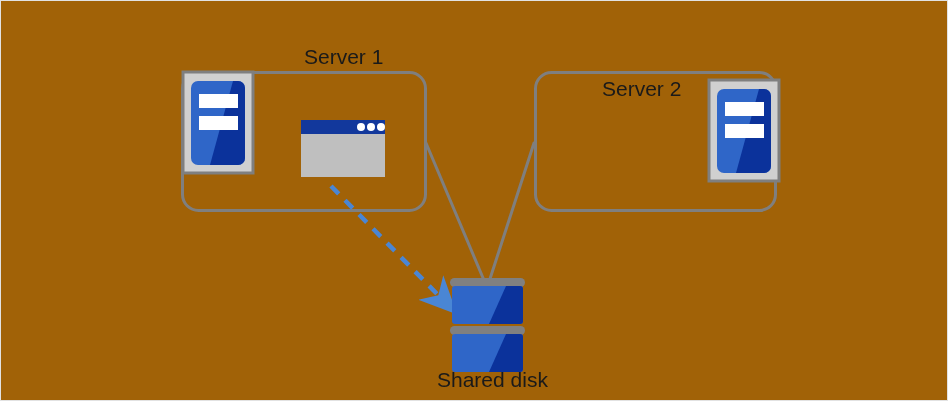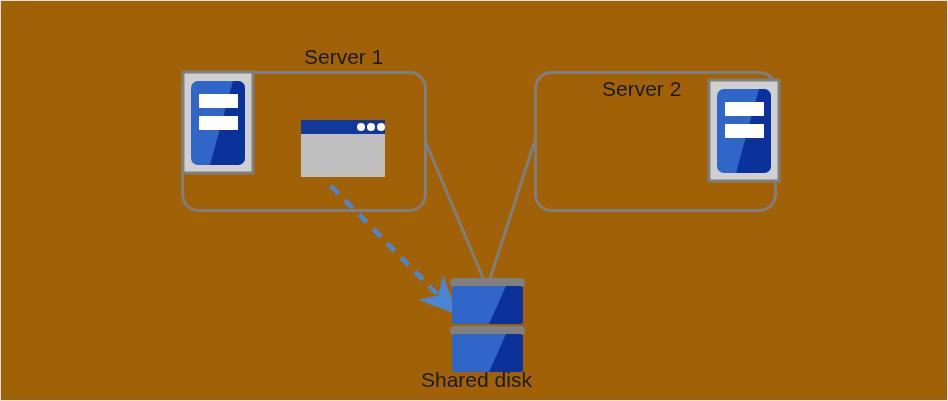--- a/index.html
+++ b/index.html
@@ -30,21 +30,21 @@
     position: absolute;
     color: #1a1a1a;
     font-size: 21px;
     line-height: 1;
     white-space: pre;
     font-family: "Liberation Sans", sans-serif;
   }
   #server1-title { left: 303px; top: 45px; }
   #server2-title { left: 601px; top: 45px; margin-top: 32px; }
   #app-a-label   { left: 282px; top: 95px; }
-  #disk-label    { left: 420px; top: 368px; }
+  #disk-label    { left: 436px; top: 368px; }
 </style>
 </head>
 <body>
 
 <div id="canvas">
 
   <svg class="svg-layer" viewBox="0 0 948 401">
     <defs>
       <marker id="arrowBlue" markerWidth="9" markerHeight="9" refX="4.2" refY="4.5" orient="auto" markerUnits="strokeWidth">
         <path d="M0,0.6 L8.4,4.5 L0,8.4 L2.4,4.5 Z" fill="#4a86d4"></path>

